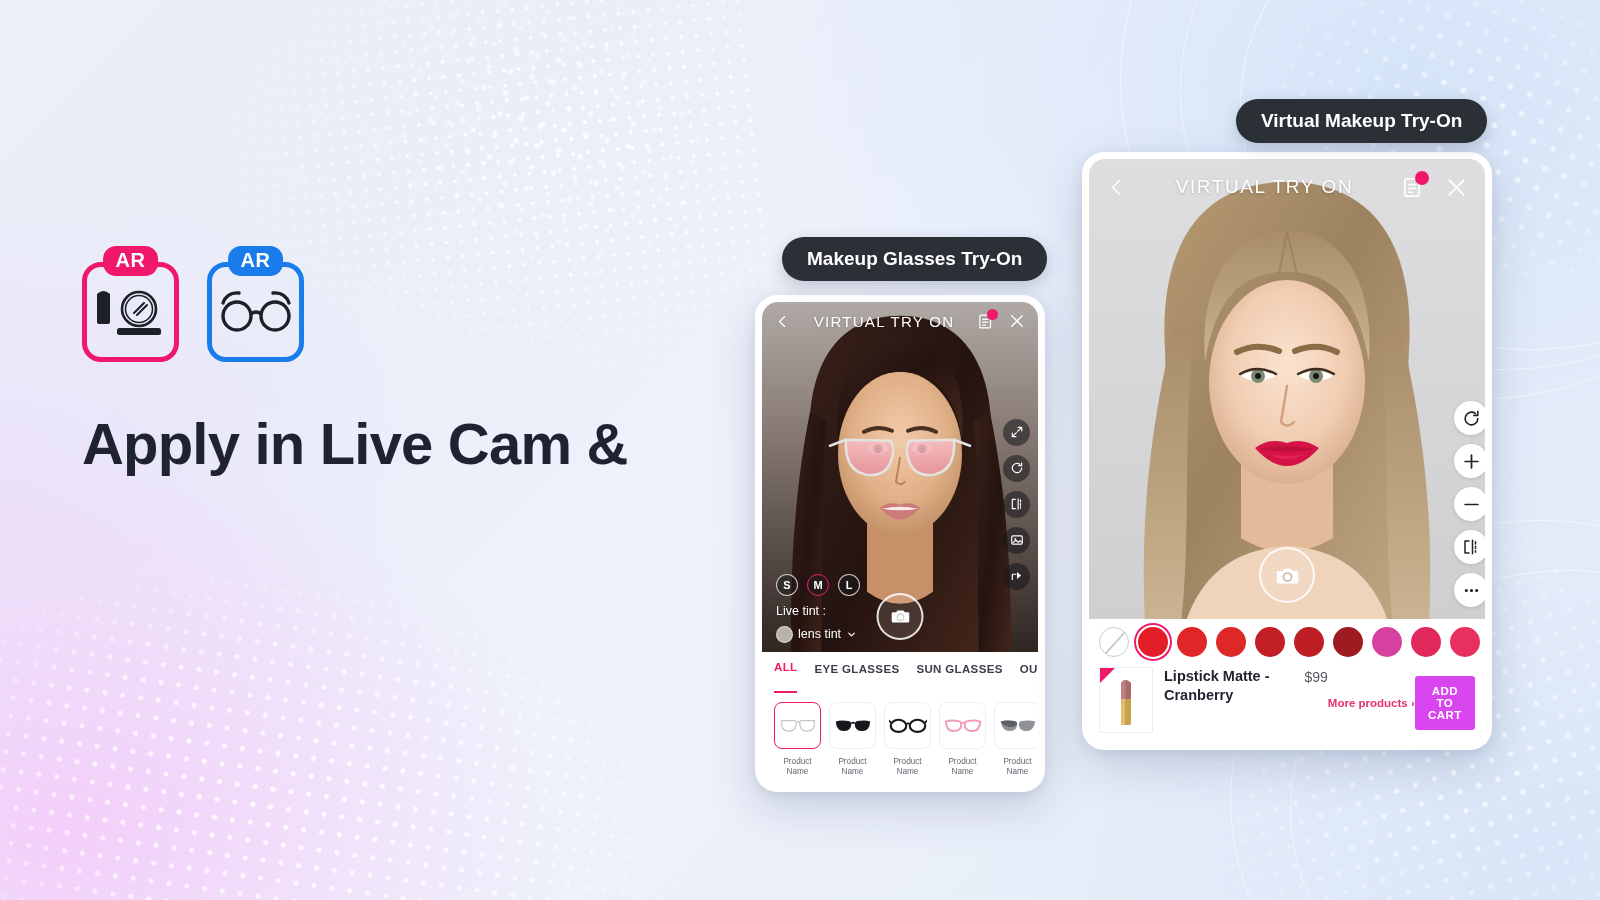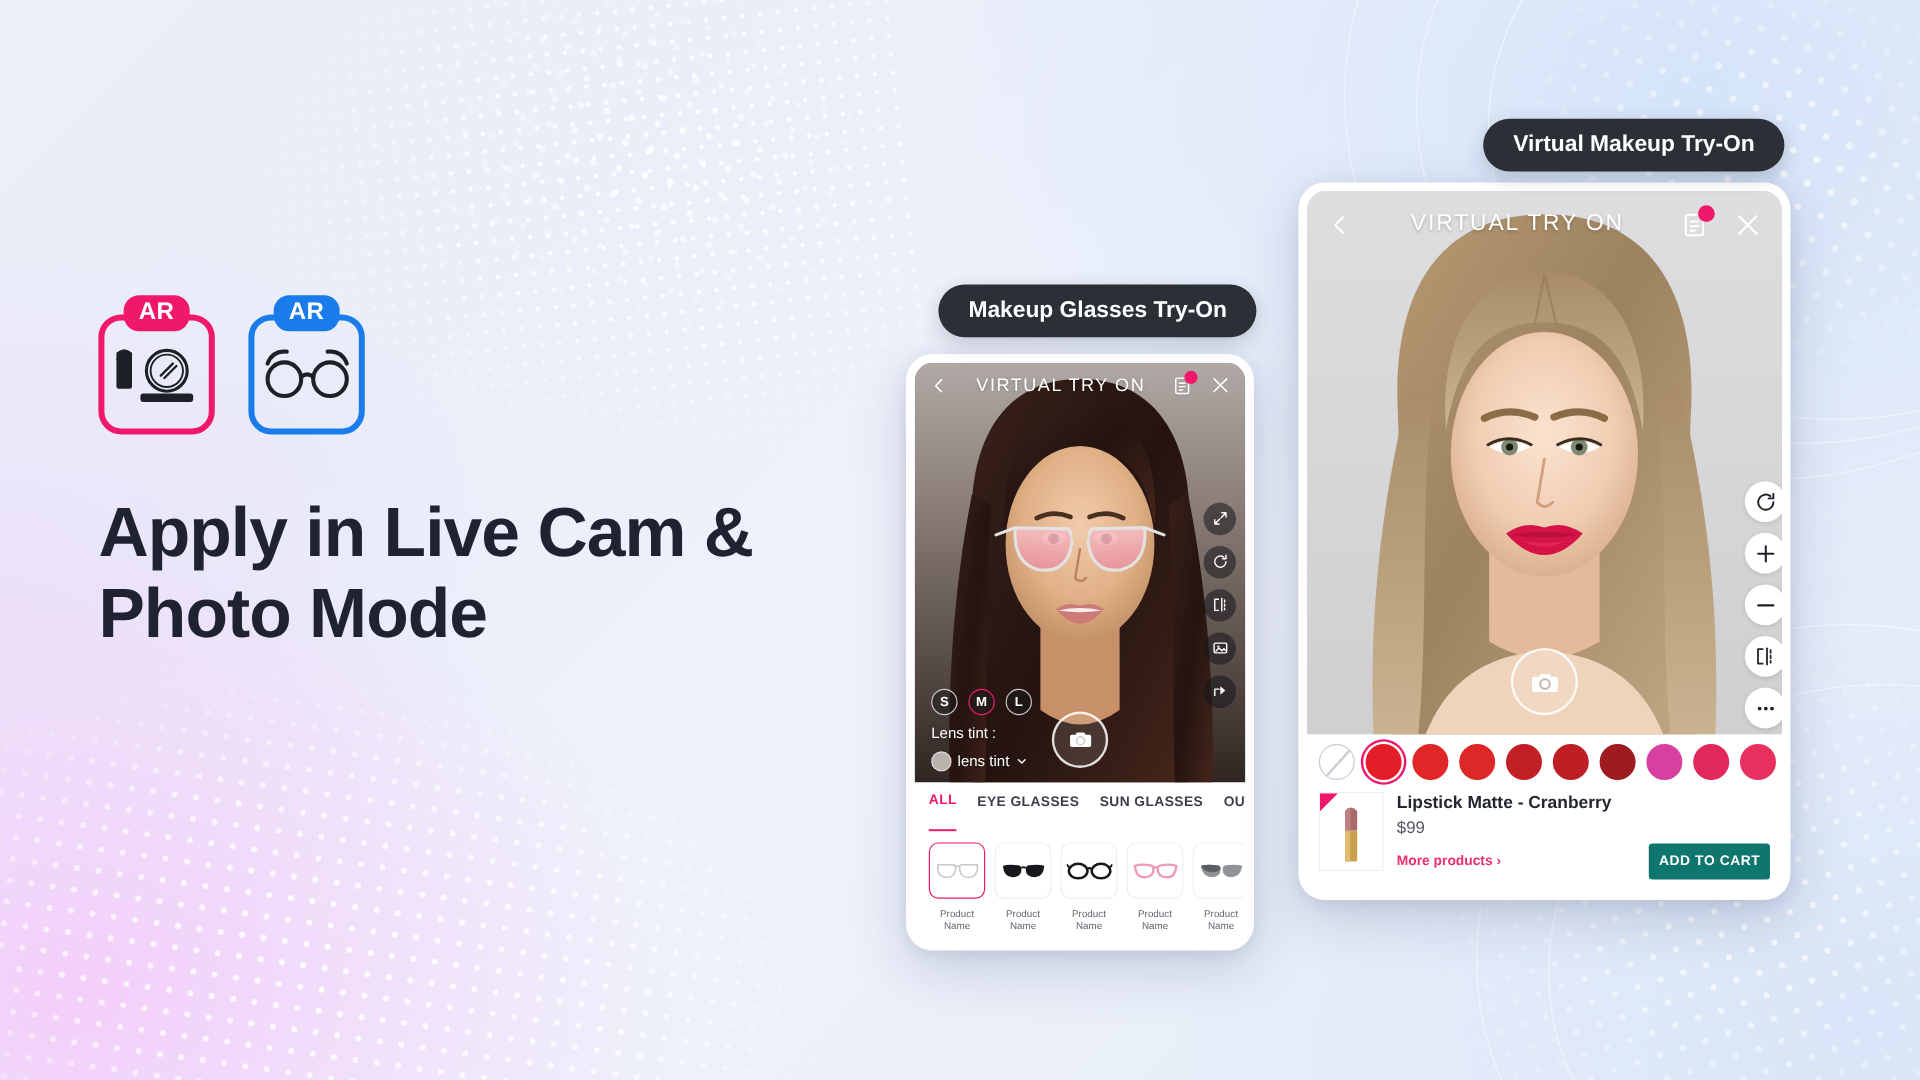--- a/index.html
+++ b/index.html
@@ -233,27 +233,27 @@
     width: 54px; height: 66px; border: 1px solid #eceef2; background: #fff;
     position: relative; flex: 0 0 auto;
     display: flex; align-items: center; justify-content: center; overflow: hidden;
   }
   .pthumb .corner {
     position: absolute; left: 0; top: 0;
     width: 0; height: 0;
     border-top: 15px solid #f0186a;
     border-right: 15px solid transparent;
   }
-  .pinfo { flex: 1; display: flex; flex-direction: column; min-width: 0; }
+  .pinfo { flex: 1; display: flex; min-width: 0; }
   .pinfo .ptitle { font-size: 14.5px; font-weight: 700; color: #22252f; line-height: 1.3; }
   .pinfo .pprice { font-size: 14px; color: #55585f; margin-top: 2px; }
   .pinfo .prow { display: flex; align-items: center; justify-content: space-between; margin-top: 6px; }
   .pinfo .pmore { font-size: 11.5px; color: #e8306f; font-weight: 600; cursor: pointer; white-space: nowrap; }
   .cart-btn {
-    background: #0f766e; color: #fff; border: none;
+    background: #d946ef; color: #fff; border: none;
     font-size: 11.5px; font-weight: 700; letter-spacing: .5px;
     padding: 9px 8px; border-radius: 3px; cursor: pointer;
     font-family: "Liberation Sans", sans-serif;
   }
 
   
   .pill {
     position: absolute; z-index: 30;
     background: #2b2f36; color: #fff;
     font-size: 19px; font-weight: 700;
@@ -305,21 +305,20 @@
           <path d="M34 25 Q39 21 44 25" fill="none" stroke="#1d2026" stroke-width="3.4" stroke-linecap="round"></path>
         </svg>
       </div>
       <div class="badge">AR</div>
     </div>
 
   </div>
 
   <h1 class="headline">
     <span>Apply in Live Cam &amp;</span><br>
-    <span>Photo Mode</span>
   </h1>
 </div>
 
 <div class="pill" style="left:782px;top:237px;">Makeup Glasses Try-On</div>
 <div class="pill" style="left:1236px;top:99px;">Virtual Makeup Try-On</div>
 
 <div class="phone" style="left:755px;top:295px;width:290px;height:497px;">
   <div class="phone-inner">
 
     <div class="cam-area">
@@ -438,21 +437,21 @@
             </svg>
         </div>
       </div>
 
       <div class="size-row">
         <div class="size-btn">S</div>
         <div class="size-btn active">M</div>
         <div class="size-btn">L</div>
       </div>
 
-      <div class="tint-label">Lens tint :</div>
+      <div class="tint-label">Live tint :</div>
       <div class="tint-pick">
         <span class="tint-swatch"></span>
         <span>lens tint</span>
         <svg width="11" height="11" viewBox="0 0 24 24">
             <path d="M6 9l6 6 6-6" fill="none" stroke="#fff" stroke-width="2.6" stroke-linecap="round" stroke-linejoin="round"></path>
           </svg>
       </div>
 
       <div class="shutter" style="left:50%;transform:translateX(-50%);bottom:12px;width:47px;height:47px;">
         <svg width="22" height="22" viewBox="0 0 24 24">

